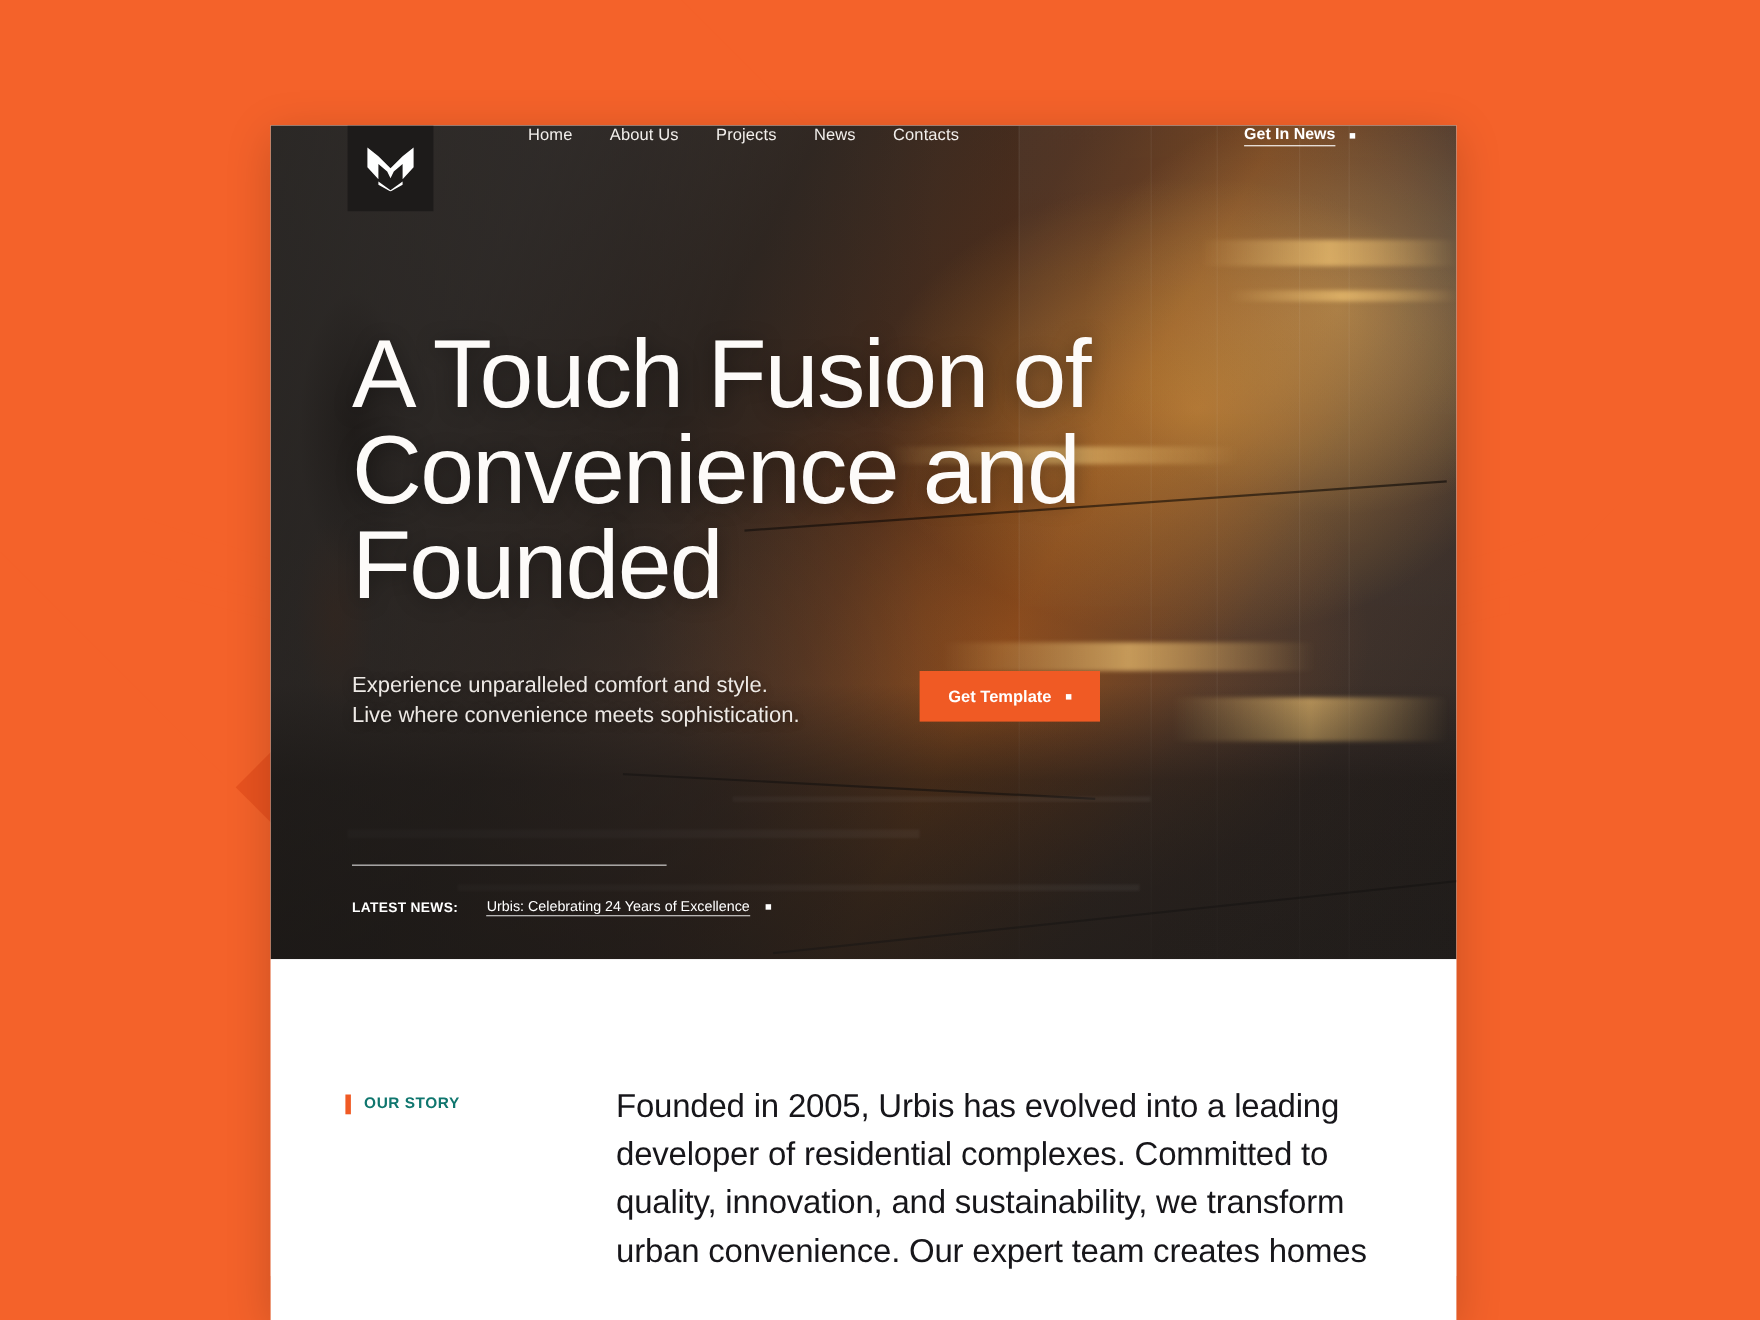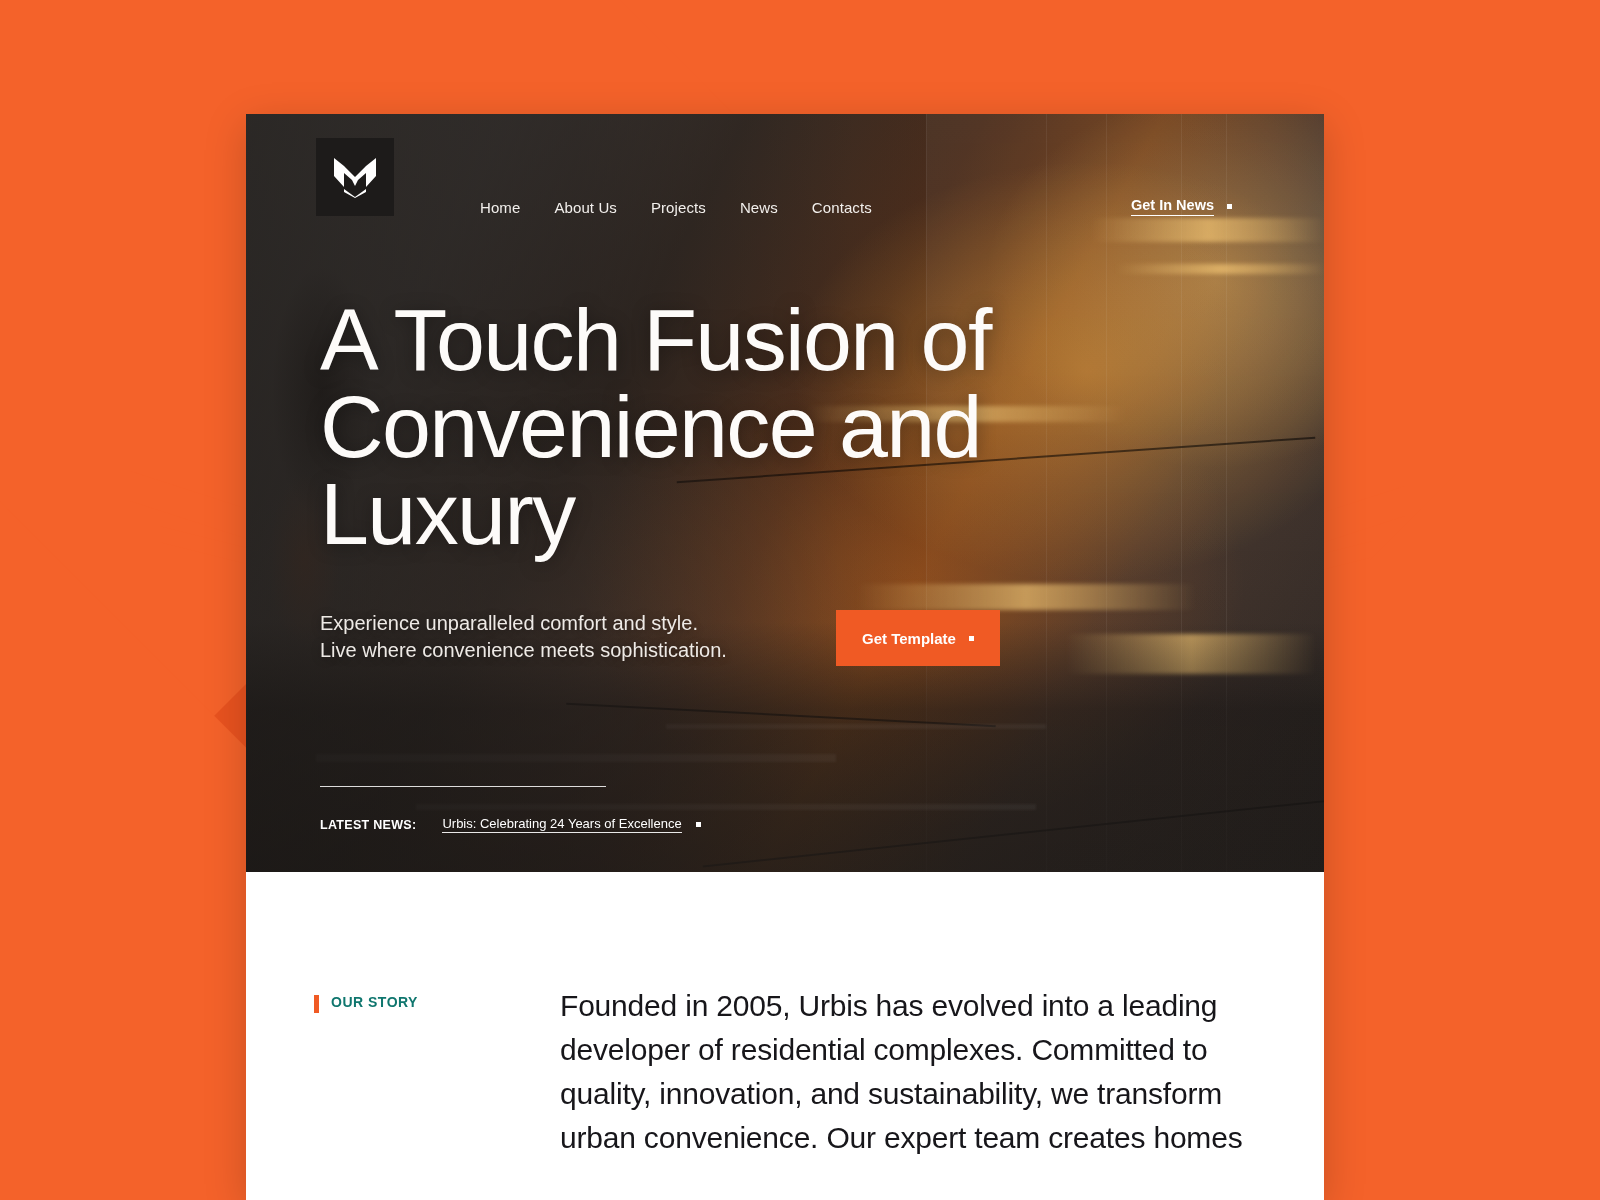--- a/index.html
+++ b/index.html
@@ -144,23 +144,22 @@
       radial-gradient(ellipse 70px 180px at 50% 30%, rgba(20,16,14,0.55), rgba(20,16,14,0) 70%),
       radial-gradient(ellipse 50px 120px at 40% 60%, rgba(140,70,35,0.30), rgba(140,70,35,0) 72%);
   }
 
   
   .header {
     position: absolute;
     top: 0; left: 0; right: 0;
     height: 78px;
     display: flex;
-    align-items: flex-end;
+    align-items: flex-start;
     z-index: 20;
-    margin-top: 24px;
   }
   .logo-box {
     width: 78px; height: 78px;
     background: #1d1b1a;
     display: flex;
     align-items: center;
     justify-content: center;
     margin-left: 70px;
     flex: none;
   }
@@ -236,21 +235,21 @@
     text-shadow: 0 1px 10px rgba(0,0,0,0.4);
     width: 500px;
   }
   .btn-template {
     margin-left: 0;
     background: #f05a24;
     color: #ffffff;
     font-size: 15px;
     font-weight: bold;
     border: none;
-    height: 56px;
+    height: 46px;
     padding: 0 26px;
     display: inline-flex;
     align-items: center;
     gap: 13px;
     cursor: pointer;
     font-family: "Liberation Sans", sans-serif;
   }
 
   
   .news-rule {
@@ -397,21 +396,21 @@
       <div class="header-right">
         <a href="#" class="cta-link">Get In News</a>
         <span class="sq-dot"></span>
       </div>
     </header>
 
     <div class="hero-content">
       <h1 class="hero-title">
         <span>A Touch Fusion of</span><br>
         <span>Convenience and</span><br>
-        <span>Luxury</span>
+        <span>Founded</span>
       </h1>
     </div>
 
     <div class="hero-sub-row">
       <p class="hero-sub">
         <span>Experience unparalleled comfort and style.</span><br>
         <span>Live where convenience meets sophistication.</span>
       </p>
       <button class="btn-template">
         <span>Get Template</span>

